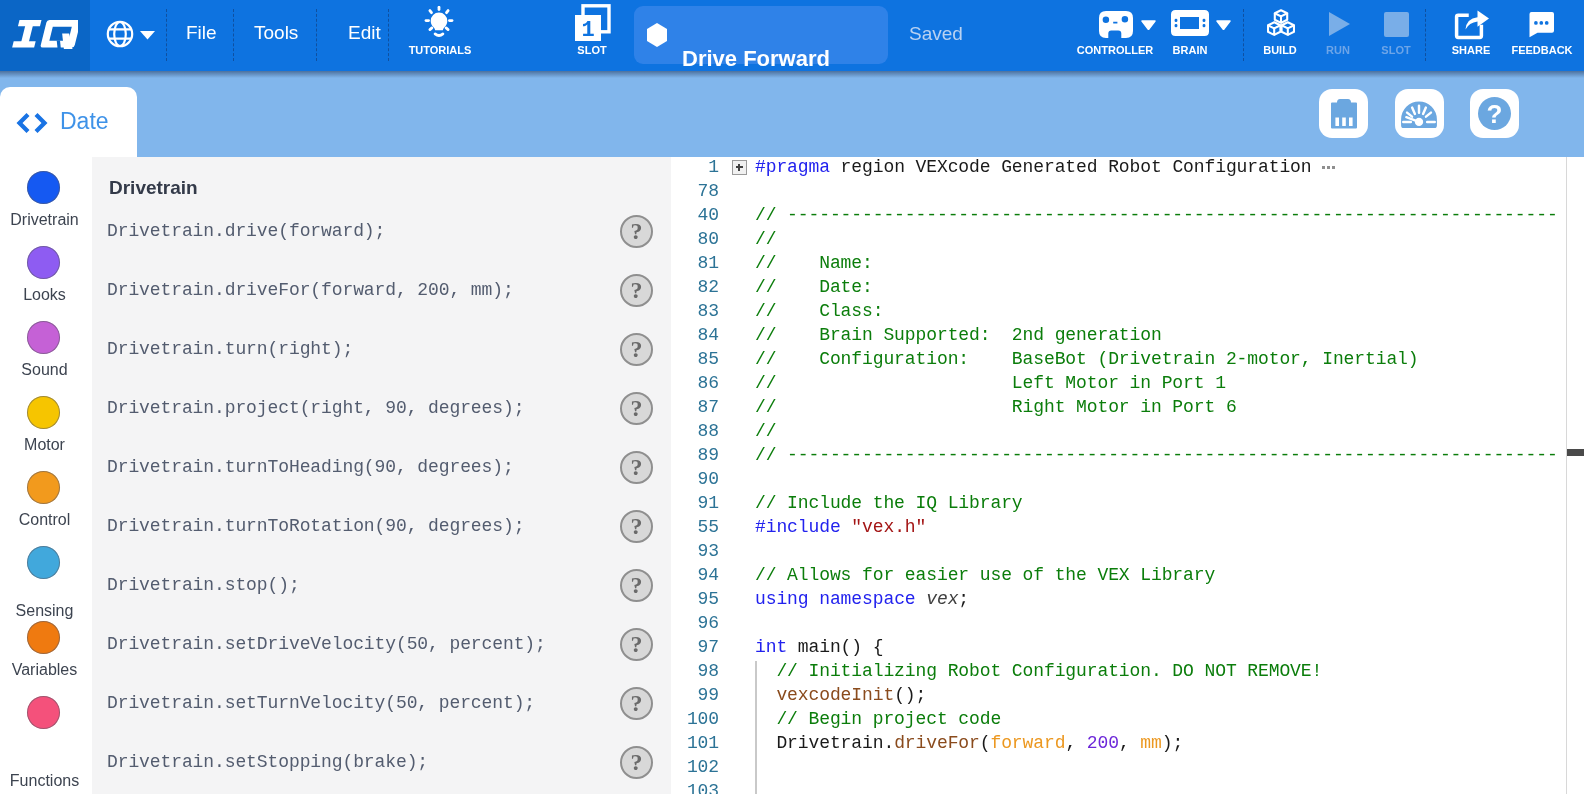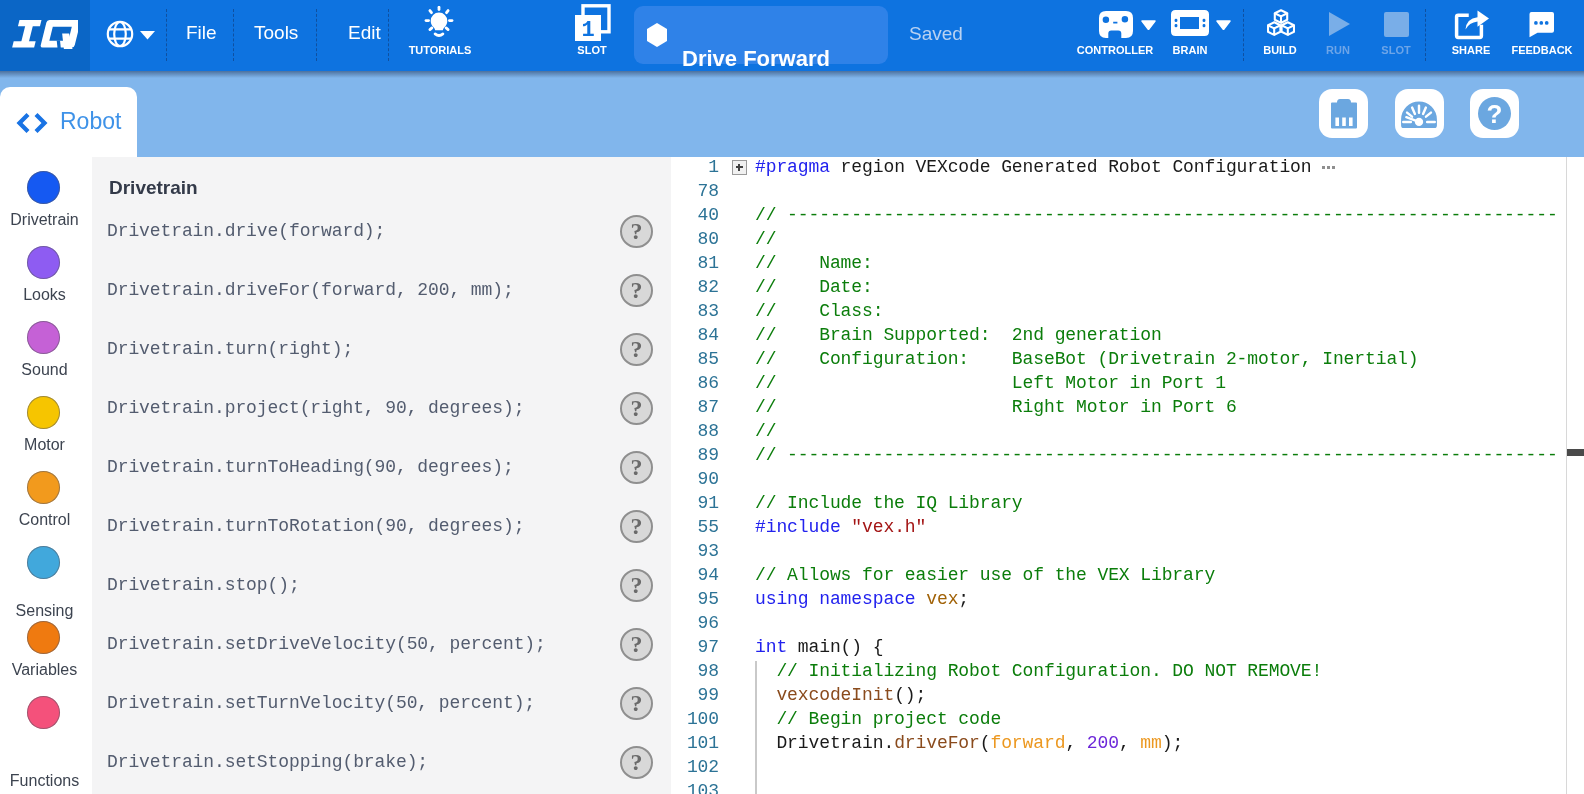--- a/index.html
+++ b/index.html
@@ -25,42 +25,42 @@
   .cmd{left:107px;color:#535c6f;font-size:18px;font-family:"Liberation Mono",monospace;letter-spacing:-0.1px;white-space:pre;}
   .qm{left:620px;width:29px;height:29px;border-radius:50%;background:#d8d8d8;border:2px solid #8f8f8f;color:#6a6a6a;font-size:24px;font-weight:700;text-align:center;line-height:29px;font-family:"Liberation Serif",serif;}
   .cat{width:33px;height:33px;border-radius:50%;left:27px;box-shadow:inset 0 0 0 1px rgba(90,90,100,0.55);}
   .catlabel{left:0;width:89px;text-align:center;color:#3d4450;font-size:16px;}
   .crow{position:absolute;left:671px;height:24px;line-height:24px;font-size:18px;font-family:"Liberation Mono",monospace;letter-spacing:-0.1px;white-space:pre;color:#1a1a1a;}
   .lnum{position:absolute;left:0;width:48px;text-align:right;color:#2c7396;}
   .ctext{position:absolute;left:84px;}
   .grn{color:#0b7d0b;}
   .blu{color:#2222ee;}
   .str{color:#a31515;}
-  .pur{color:#a16207;}
+  .pur{color:#404040;font-style:italic;}
   .brn{color:#8a4b1d;}
   .org{color:#ec9820;}
   .num{color:#6d28d9;}
   #guide{left:755px;top:661px;width:2px;height:133px;background:#c9c9c9;}
   #sbline{left:1566px;top:157px;width:1px;height:637px;background:#d8d8d8;}
   #sbthumb{left:1567px;top:449px;width:17px;height:7px;background:#4a4a4a;}
   #foldbox{left:732px;top:160px;width:12.5px;height:12.5px;border:1.2px solid #9a9a9a;background:#f1f1f1;}
   #foldbox .h{position:absolute;left:2.75px;top:5.4px;width:7px;height:1.7px;background:#414141;}
   #foldbox .v{position:absolute;left:5.4px;top:2.75px;width:1.7px;height:7px;background:#414141;}
   .dots3 i{position:absolute;top:0;width:3px;height:3px;background:#8f8f8f;}
 </style>
 </head>
 <body>
 <div class="abs" id="bar2"></div>
 <div class="abs" id="bar2shadow"></div>
 <div class="abs" id="codetab"></div>
 <svg class="abs" style="left:16px;top:112px" width="32" height="22" viewBox="0 0 32 22">
 <path d="M10.5 1 L13.5 4 L6.5 11 L13.5 18 L10.5 21 L0.5 11 Z" fill="#1973e4"></path>
 <path d="M21.5 1 L18.5 4 L25.5 11 L18.5 18 L21.5 21 L31.5 11 Z" fill="#1973e4"></path>
 </svg>
-<div class="abs" id="codetext">Robot</div>
+<div class="abs" id="codetext">Date</div>
 <div class="abs" id="topbar"></div>
 <div class="abs" id="iqbox"></div>
 <svg class="abs" style="left:12px;top:19px" width="66" height="30" viewBox="0 0 66 30">
 <g fill="#ffffff" transform="translate(7.5,1) skewX(-14)">
 <rect x="0" y="0" width="22" height="6.2"></rect>
 <rect x="7.2" y="4" width="7.6" height="20"></rect>
 <rect x="-0.5" y="21.3" width="22" height="6.2"></rect>
 <path fill-rule="evenodd" d="M30 0 L59 0 Q61.5 0 61.5 2.5 L61.5 25 Q61.5 27.5 59 27.5 L30 27.5 Q27.5 27.5 27.5 25 L27.5 2.5 Q27.5 0 30 0 Z M35 6.8 L35 20.7 L54 20.7 L54 6.8 Z"></path>
 <polygon points="46,13.5 53,13.5 60.5,29.5 51.8,29.5"></polygon>
 <polygon fill="#0b66c6" points="42.3,20.4 45.6,20.4 49.0,30 45.7,30"></polygon>

